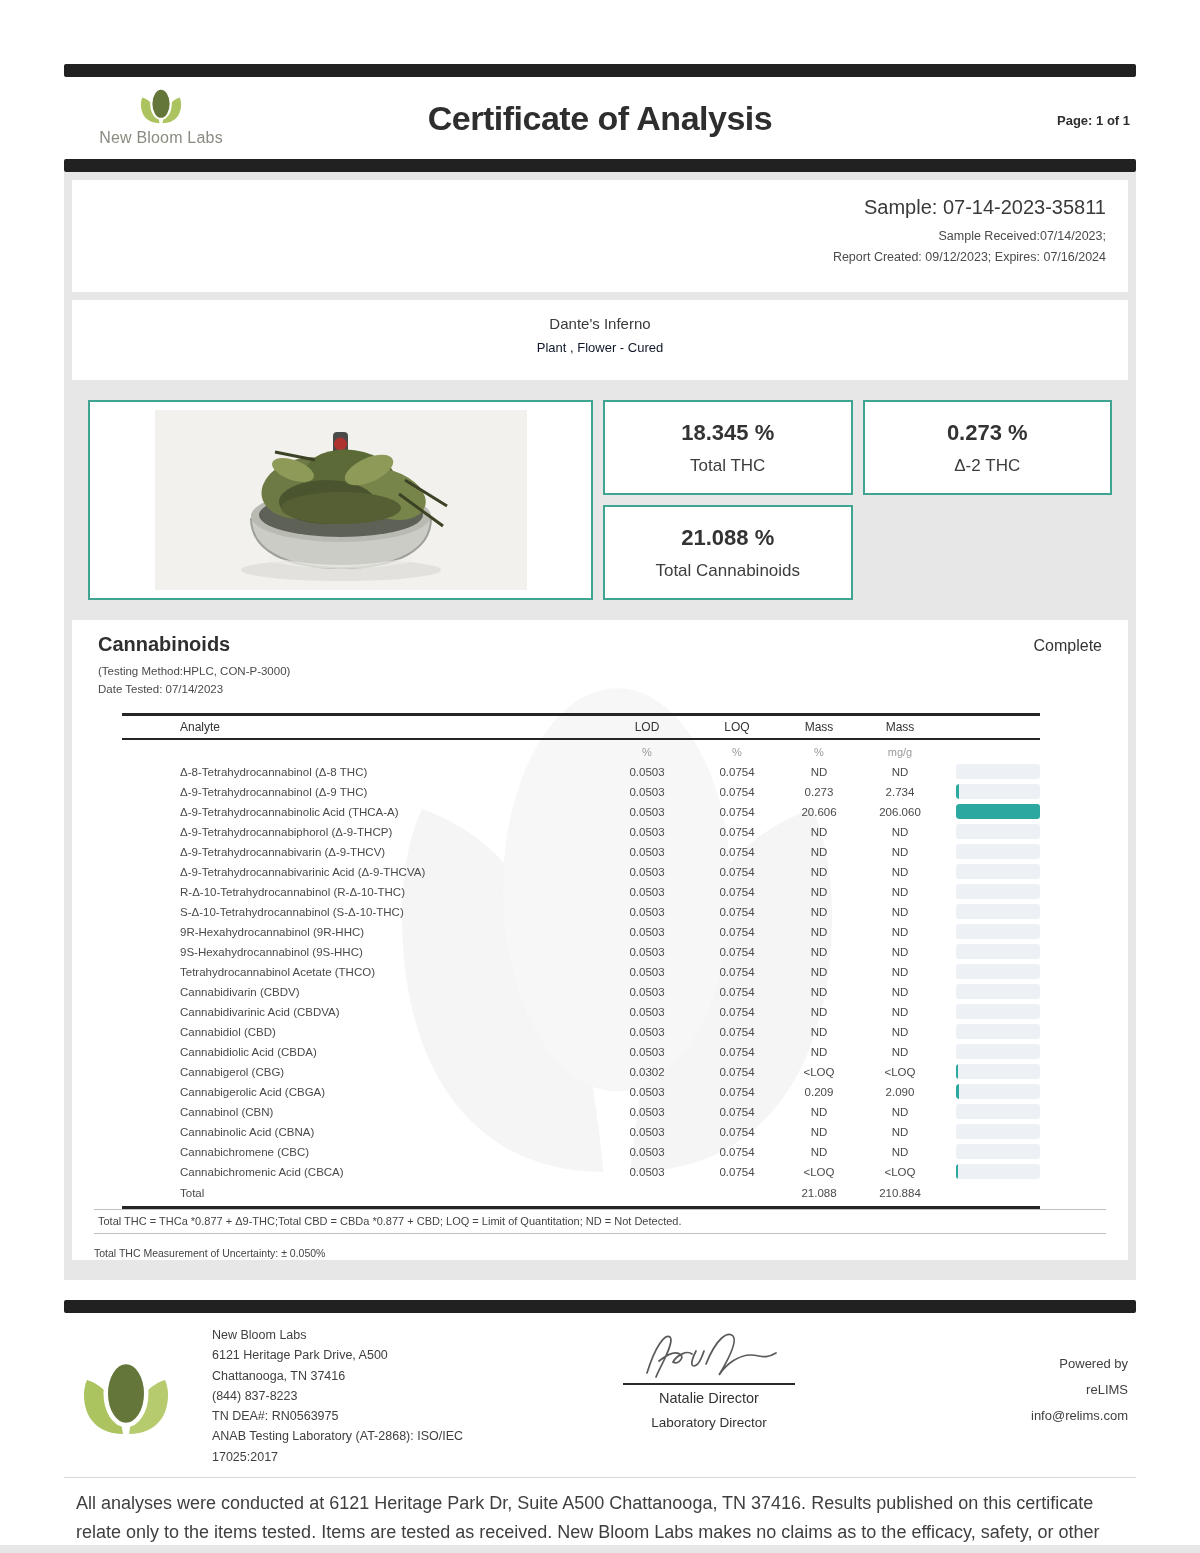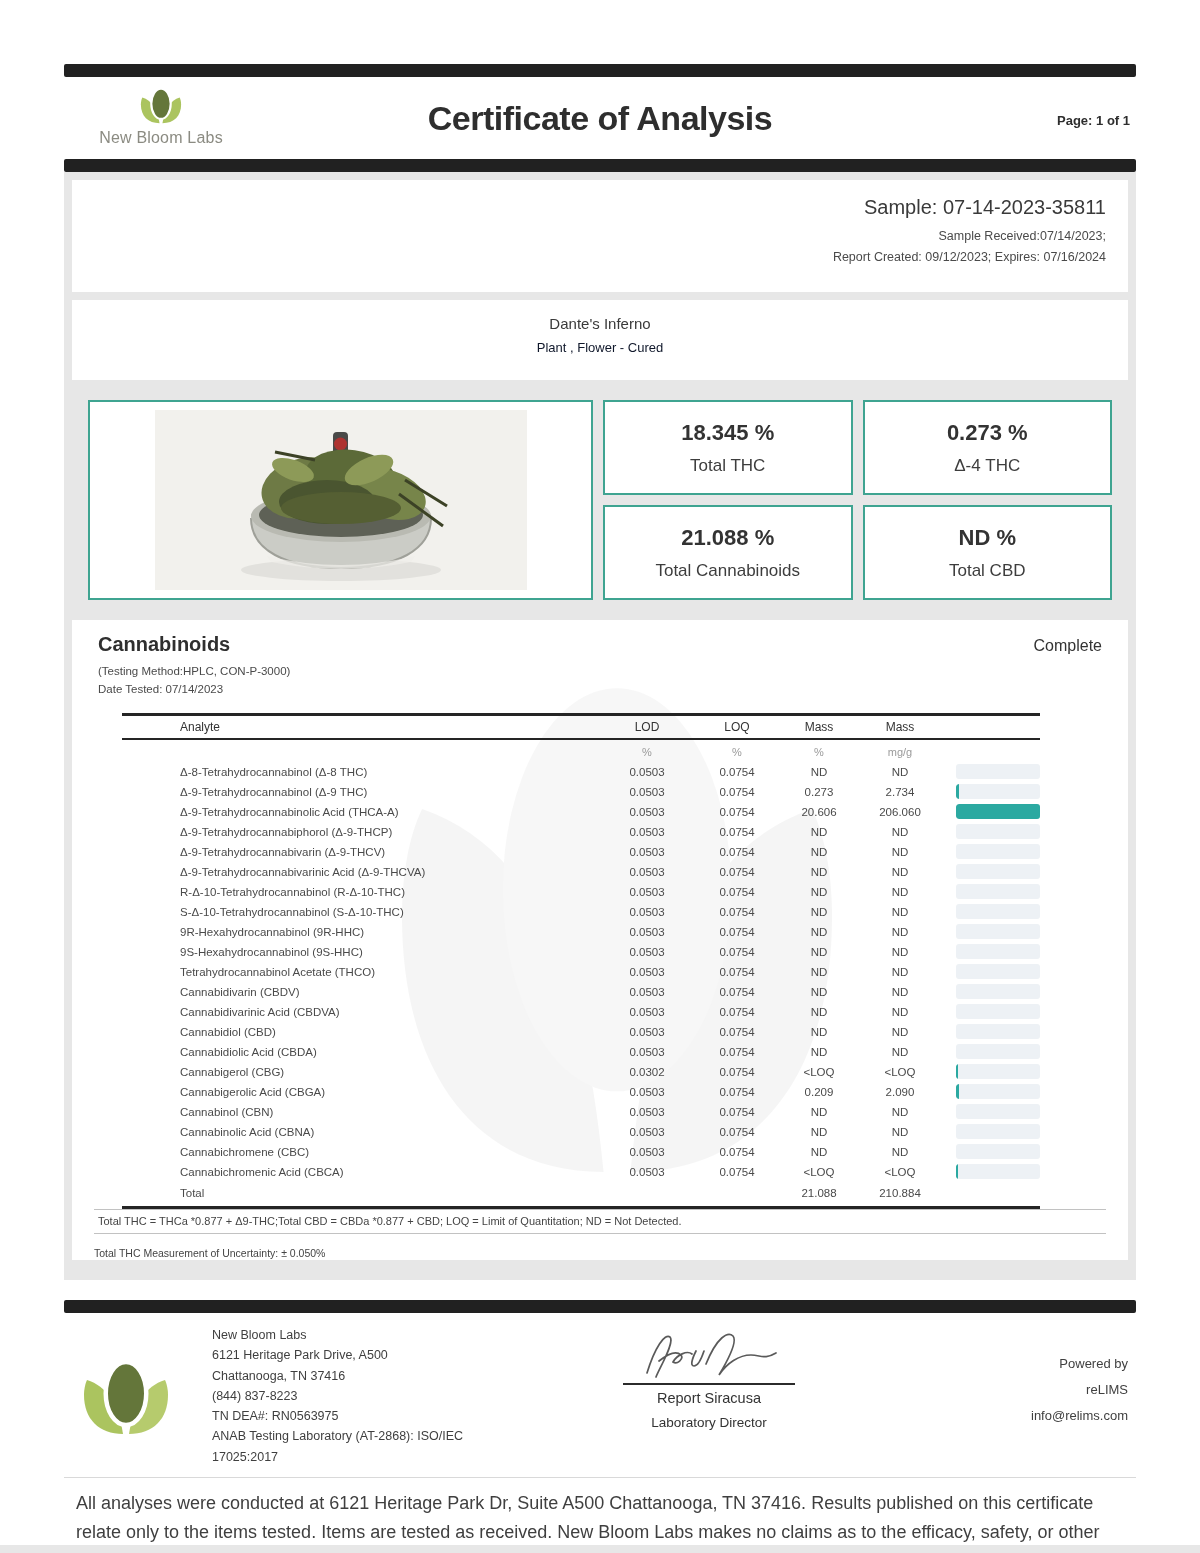--- a/index.html
+++ b/index.html
@@ -143,29 +143,25 @@
           <ellipse cx="186" cy="98" rx="60" ry="16" fill="#555f33"></ellipse>
         </svg>
       </div>
       <div class="summary-grid">
         <div class="sum-box">
           <div class="sum-value">18.345 %</div>
           <div class="sum-label">Total THC</div>
         </div>
         <div class="sum-box">
           <div class="sum-value">0.273 %</div>
-          <div class="sum-label">Δ-4 THC</div>
+          <div class="sum-label">Δ-2 THC</div>
         </div>
         <div class="sum-box">
           <div class="sum-value">21.088 %</div>
           <div class="sum-label">Total Cannabinoids</div>
-        </div>
-        <div class="sum-box">
-          <div class="sum-value">ND %</div>
-          <div class="sum-label">Total CBD</div>
         </div>
       </div>
     </div>
 
     <div class="card card-cannabinoids">
       <svg class="watermark" width="430" height="560" viewBox="0 0 64 80">
         <path d="M30 76 C 10 76 0 60 0 38 C 0 32 1 26 3 22 C 20 28 27 46 30 76 Z" fill="#555"></path>
         <path d="M34 76 C 54 76 64 60 64 38 C 64 32 63 26 61 22 C 44 28 37 46 34 76 Z" fill="#555"></path>
         <ellipse cx="32" cy="34" rx="17" ry="30" fill="#777"></ellipse>
       </svg>
@@ -490,21 +486,21 @@
         <div>TN DEA#: RN0563975</div>
         <div>ANAB Testing Laboratory (AT-2868): ISO/IEC</div>
         <div>17025:2017</div>
       </div>
     <div class="f-sig">
       <div class="sig-wrap">
         <svg width="160" height="52" viewBox="0 0 160 52">
           <path d="M18 46 C 26 20 36 6 41 10 C 46 15 31 40 27 50 M30 34 C 40 26 48 24 52 28 C 55 32 48 38 44 35 C 48 28 58 23 63 27 M67 24 C 63 32 61 39 65 39 C 69 39 73 30 75 24 M77 37 C 88 10 99 4 104 9 C 109 15 96 38 90 48 C 98 36 110 28 122 28 C 132 28 135 33 147 26" stroke="#5a5a5a" fill="none" stroke-width="1.7" stroke-linecap="round"></path>
         </svg>
       </div>
-      <div class="sig-name">Report Siracusa</div>
+      <div class="sig-name">Natalie Director</div>
       <div class="sig-title">Laboratory Director</div>
     </div>
     <div class="f-powered">
       <div>Powered by</div>
       <div>reLIMS</div>
       <div>info@relims.com</div>
     </div>
   </div>
 
   <div class="divider"></div>

